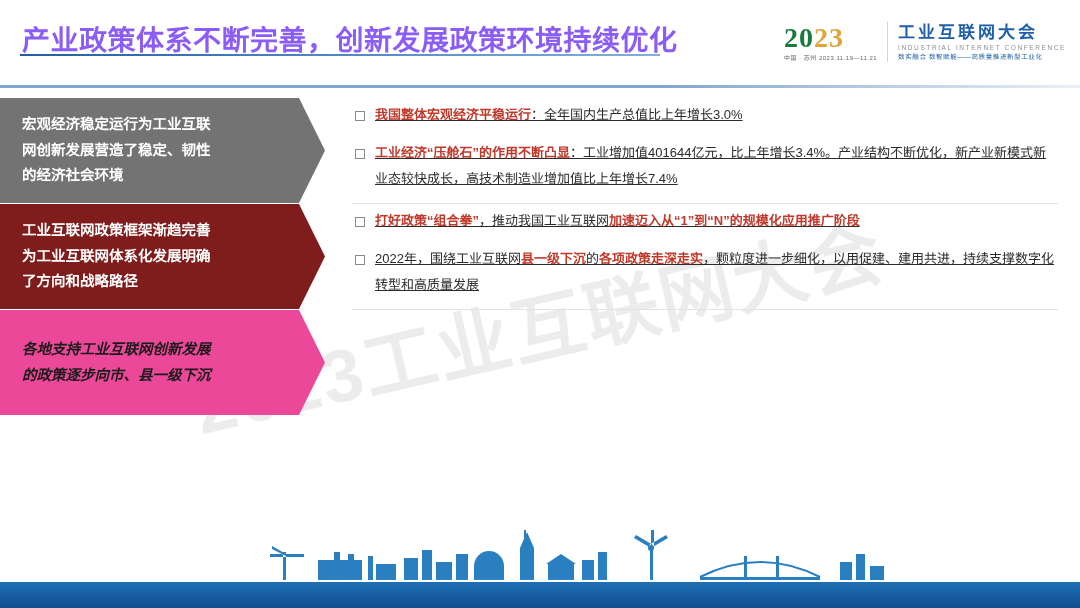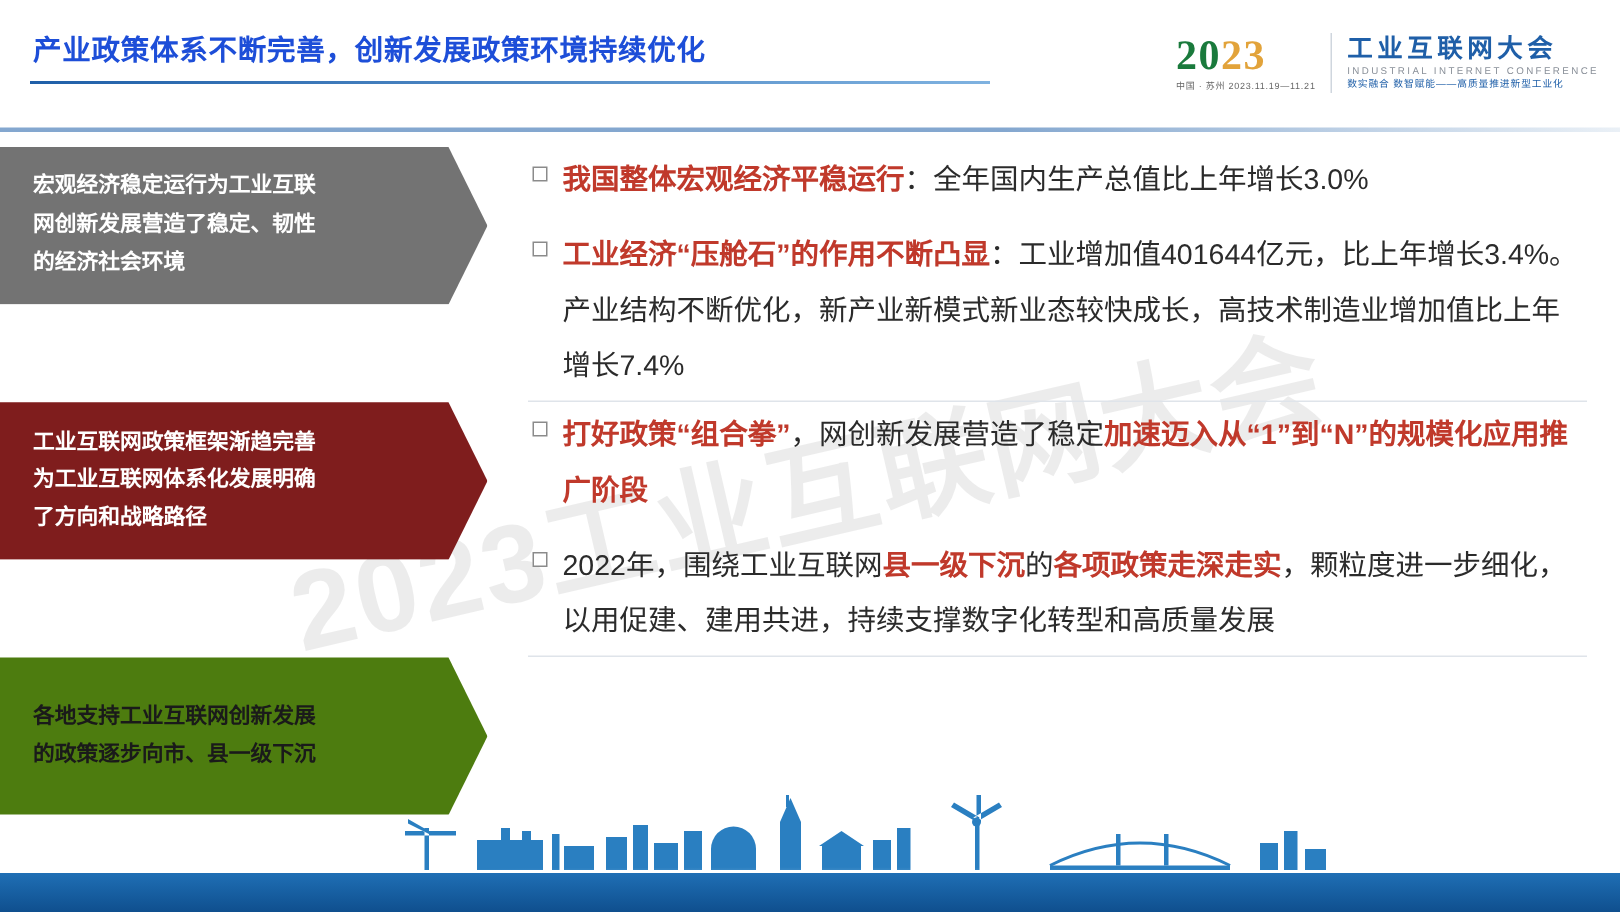--- a/index.html
+++ b/index.html
@@ -15,21 +15,21 @@
     background: #ffffff;
   }
 
   
   .header {
     position: absolute; left: 0; top: 0; width: 1080px; height: 85px;
     background: #ffffff;
   }
   .title {
     position: absolute; left: 22px; top: 18px;
-    font-size: 19px; font-weight: bold; color: #1d4ed8;
+    font-size: 28px; font-weight: bold; color: #8b5cf6;
     letter-spacing: 0.5px;
     white-space: nowrap;
   }
   .title-underline {
     position: absolute; left: 20px; top: 54px; width: 640px; height: 2px;
     background: linear-gradient(to right, #1f5fa8, #7fb2e0);
   }
   .header-rule {
     position: absolute; left: 0; top: 85px; width: 1080px; height: 3px;
     background: linear-gradient(to right, #1f5fa8 0%, #1f5fa8 62%, #d9e4ef 100%);
@@ -87,35 +87,36 @@
     display: flex; align-items: center;
     padding: 10px 38px 10px 22px;
     color: #ffffff;
     font-weight: bold;
     font-size: 14.5px;
     line-height: 1.75;
     clip-path: polygon(0 0, calc(100% - 26px) 0, 100% 50%, calc(100% - 26px) 100%, 0 100%);
   }
   .banner.blue { background: #737373; }
   .banner.green { background: #7f1d1d; }
-  .banner.yellow { background: #4d7c0f; color: #1a1a1a; }
+  .banner.yellow { background: #ec4899; color: #1a1a1a; font-style: italic; }
   .banner-text { white-space: pre-line; }
 
   
   .content {
     flex: 1;
     padding: 4px 22px 4px 30px;
     position: relative;
   }
   .bullet {
     position: relative;
     padding-left: 20px;
-    font-size: 19px;
+    font-size: 13px;
     line-height: 1.95;
     color: #2b2b2b;
+    text-decoration: underline;
   }
   .bullet + .bullet { margin-top: 13px; }
   .bullet::before {
     content: "";
     position: absolute; left: 0; top: 9px;
     width: 8px; height: 8px;
     border: 1px solid #8b8b8b;
     background: #ffffff;
   }
   .hl-red { color: #c0392b; font-weight: bold; }
@@ -179,21 +180,21 @@
         </div>
       </div>
       <div class="row-sep"></div>
       <div class="row">
         <div class="banner green">
           <div class="banner-text">工业互联网政策框架渐趋完善
 为工业互联网体系化发展明确
 了方向和战略路径</div>
         </div>
         <div class="content">
-          <div class="bullet"><span class="hl-red">打好政策“组合拳”</span><span class="hl-dark">，网创新发展营造了稳定</span><span class="hl-red">加速迈入从“1”到“N”的规模化应用推广阶段</span></div>
+          <div class="bullet"><span class="hl-red">打好政策“组合拳”</span><span class="hl-dark">，推动我国工业互联网</span><span class="hl-red">加速迈入从“1”到“N”的规模化应用推广阶段</span></div>
           <div class="bullet"><span class="hl-dark">2022年，围绕工业互联网</span><span class="hl-red">县一级下沉</span><span class="hl-dark">的</span><span class="hl-red">各项政策走深走实</span><span class="hl-dark">，颗粒度进一步细化，以用促建、建用共进，持续支撑数字化转型和高质量发展</span></div>
         </div>
       </div>
       <div class="row-sep"></div>
       <div class="row">
         <div class="banner yellow">
           <div class="banner-text">各地支持工业互联网创新发展
 的政策逐步向市、县一级下沉</div>
         </div>
         <div class="content">

